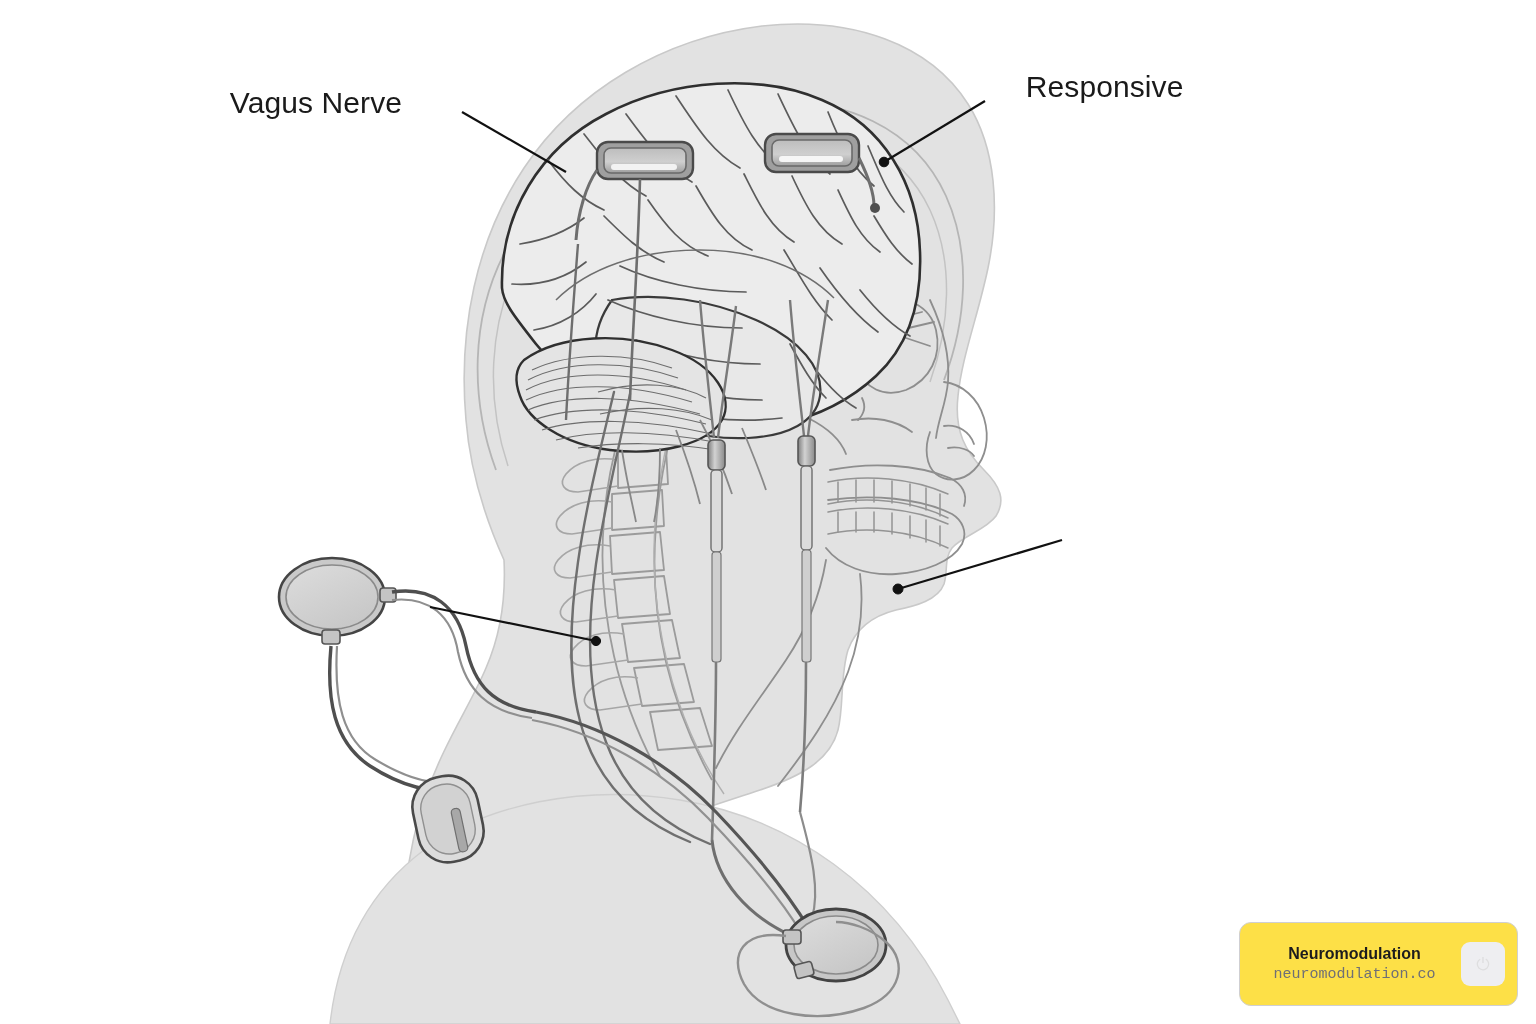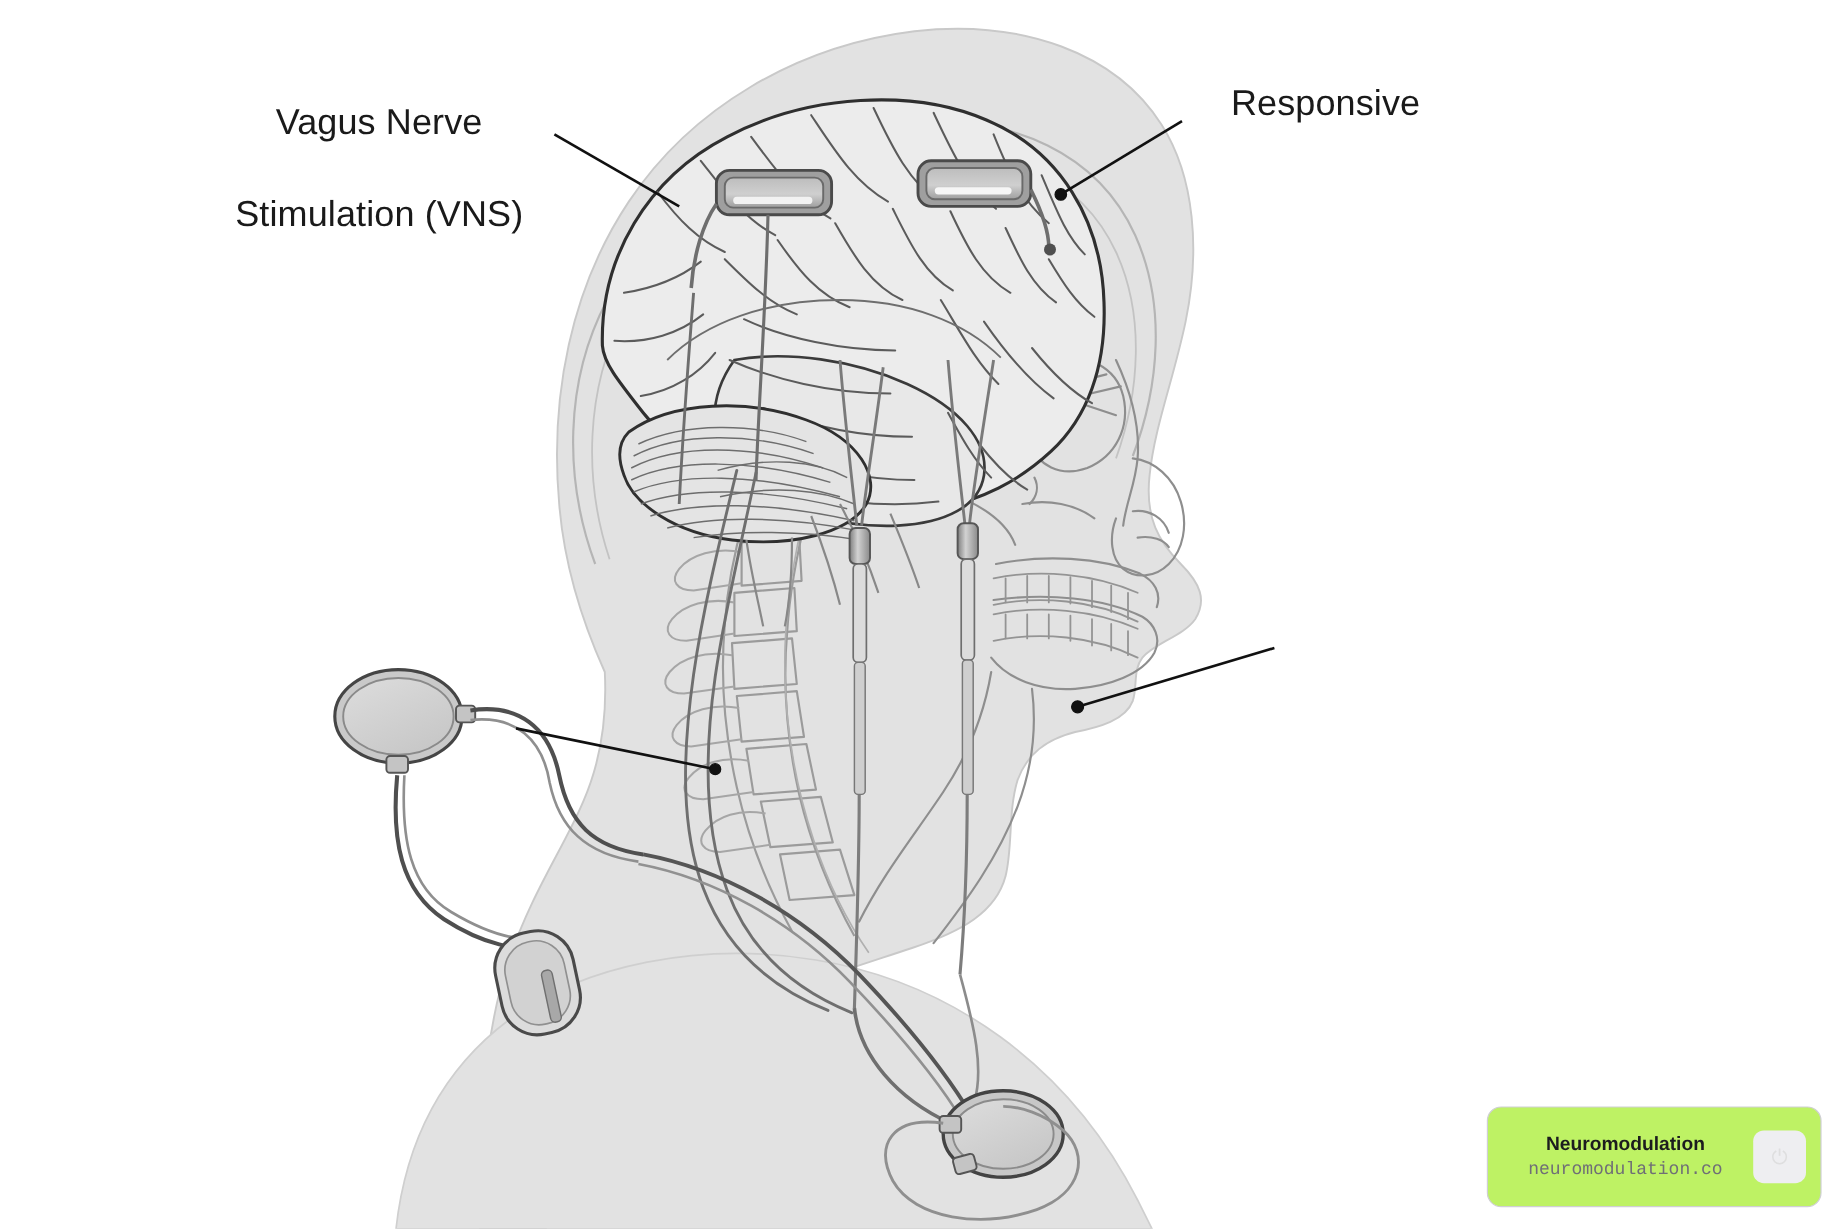--- a/index.html
+++ b/index.html
@@ -57,21 +57,21 @@
 
   
   #watermark-badge {
     position: absolute;
     left: 1239px;
     top: 922px;
     width: 279px;
     height: 84px;
     border: 1.6px solid #cfcfd3;
     border-radius: 12px;
-    background: #bef264;
+    background: #fde047;
     box-sizing: border-box;
     display: flex;
     align-items: center;
     justify-content: center;
     padding: 0 12px;
   }
   #watermark-texts {
     display: flex;
     flex-direction: column;
     align-items: center;
@@ -440,21 +440,20 @@
       <path d="M 985 101 L 884 162" stroke-width="2.2" fill="none"></path>
       <circle cx="884" cy="162" r="4.8"></circle>
 
       <path d="M 1062 540 L 898 589" stroke-width="2.2" fill="none"></path>
       <circle cx="898" cy="589" r="5"></circle>
     </g>
   </svg>
 
   <div class="label-text" id="label-vns">
     <span>Vagus Nerve</span>
-    <span class="label-line2">Stimulation (VNS)</span>
   </div>
 
   <div class="label-text" id="label-rns">
     <span>Responsive</span>
   </div>
 
 
   <div id="watermark-badge">
     <div id="watermark-texts">
       <div id="watermark-title">Neuromodulation</div>

